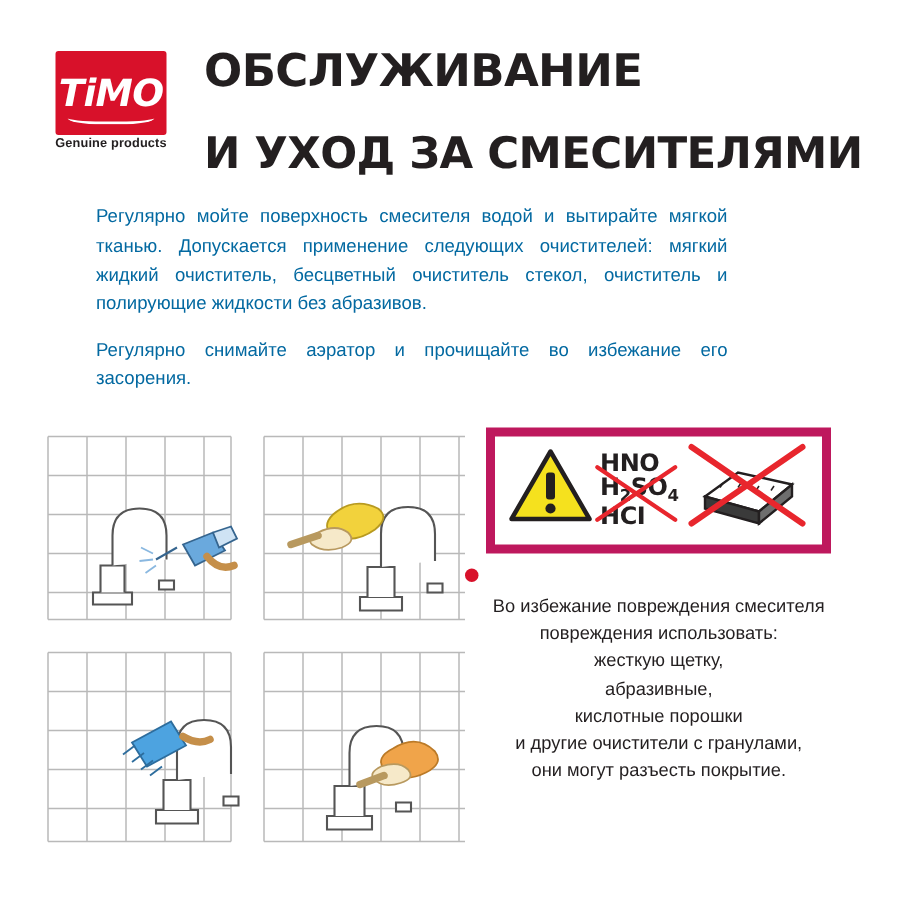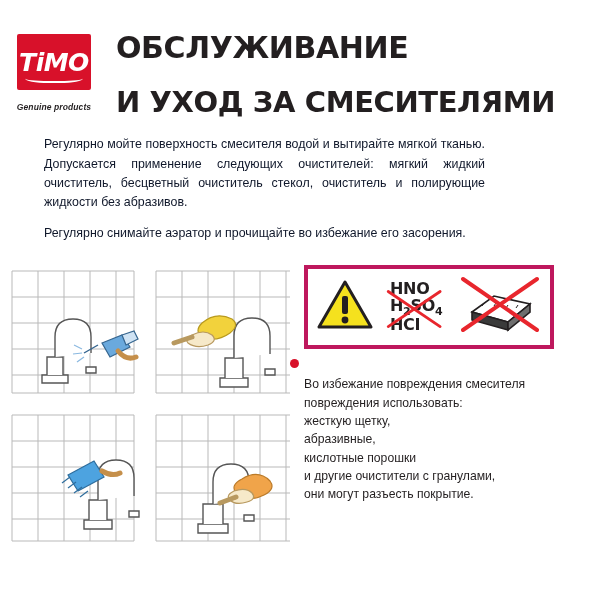--- a/index.html
+++ b/index.html
@@ -12,21 +12,21 @@
     background: #ffffff;
     font-family: "Liberation Sans", sans-serif;
     color: #231f20;
     overflow: hidden;
   }
   .page {
     position: relative;
     width: 513px;
     height: 600px;
     box-sizing: border-box;
-    padding: 28px 22px 10px 6px;
+    padding: 28px 22px 10px 26px;
   }
 
   
   .header {
     display: flex;
     align-items: flex-start;
     gap: 14px;
   }
   .logo-block {
     width: 96px;
@@ -57,26 +57,25 @@
   .logo-swoosh {
     position: absolute;
     left: 8px;
     bottom: 7px;
     width: 58px;
     height: 9px;
     border-bottom: 2px solid #ffffff;
     border-radius: 0 0 40% 40%;
   }
   .logo-tag {
-    margin-top: 12px;
+    margin-top: 0;
     font-size: 8.5px;
     font-weight: bold;
     color: #231f20;
     letter-spacing: 0.1px;
-    font-style: italic;
   }
   .title-block {
     flex: 1 1 auto;
     padding-top: 4px;
   }
   .title-line {
     font-family: "DejaVu Sans", sans-serif;
     font-weight: bold;
     font-size: 30px;
     line-height: 1.04;
@@ -88,21 +87,21 @@
     font-size: 29px;
     margin-top: 24px;
   }
 
   
   .intro {
     margin-top: 18px;
     padding: 0 6px 0 38px;
     font-size: 12.4px;
     line-height: 1.55;
-    color: #0f172a;
+    color: #0369a1;
     text-align: justify;
   }
   .intro p { margin: 0; }
   .intro p + p { margin-top: 12px; }
 
   
   .content {
     position: relative;
     margin-top: 20px;
     display: flex;
@@ -118,29 +117,28 @@
   }
   .illus svg { display: block; }
 
   
   .right-col {
     flex: 1 1 auto;
     position: relative;
     padding-top: 2px;
   }
   .warn-box {
-    border: 4px solid #be185d;
+    border: 6px solid #be185d;
     background: #ffffff;
     height: 84px;
     display: flex;
     align-items: center;
     justify-content: space-between;
     padding: 4px 8px;
     box-sizing: border-box;
-    gap: 12px;
   }
   .warn-tri { flex: 0 0 auto; }
   .chem { position: relative; flex: 0 0 auto; padding: 0 4px; }
   .chem-text {
     font-family: "DejaVu Sans", sans-serif;
     font-weight: bold;
     font-size: 16px;
     line-height: 1.02;
     color: #231f20;
     letter-spacing: -0.3px;
@@ -160,20 +158,21 @@
     width: 9px;
     height: 9px;
     border-radius: 50%;
     background: #d8112a;
   }
   .warn-text {
     margin-top: 26px;
     font-size: 12.2px;
     line-height: 1.5;
     color: #231f20;
+    text-align: center;
   }
   .warn-text div { white-space: nowrap; }
 </style>
 </head>
 <body>
 
 <div class="page">
 
   <div class="header">
     <div class="logo-block">

